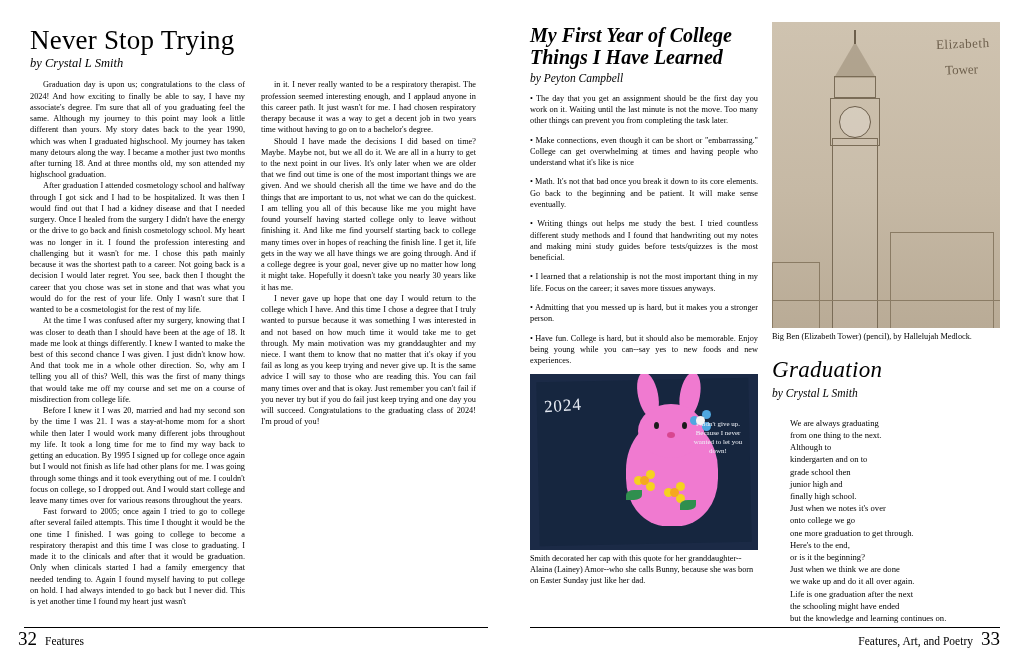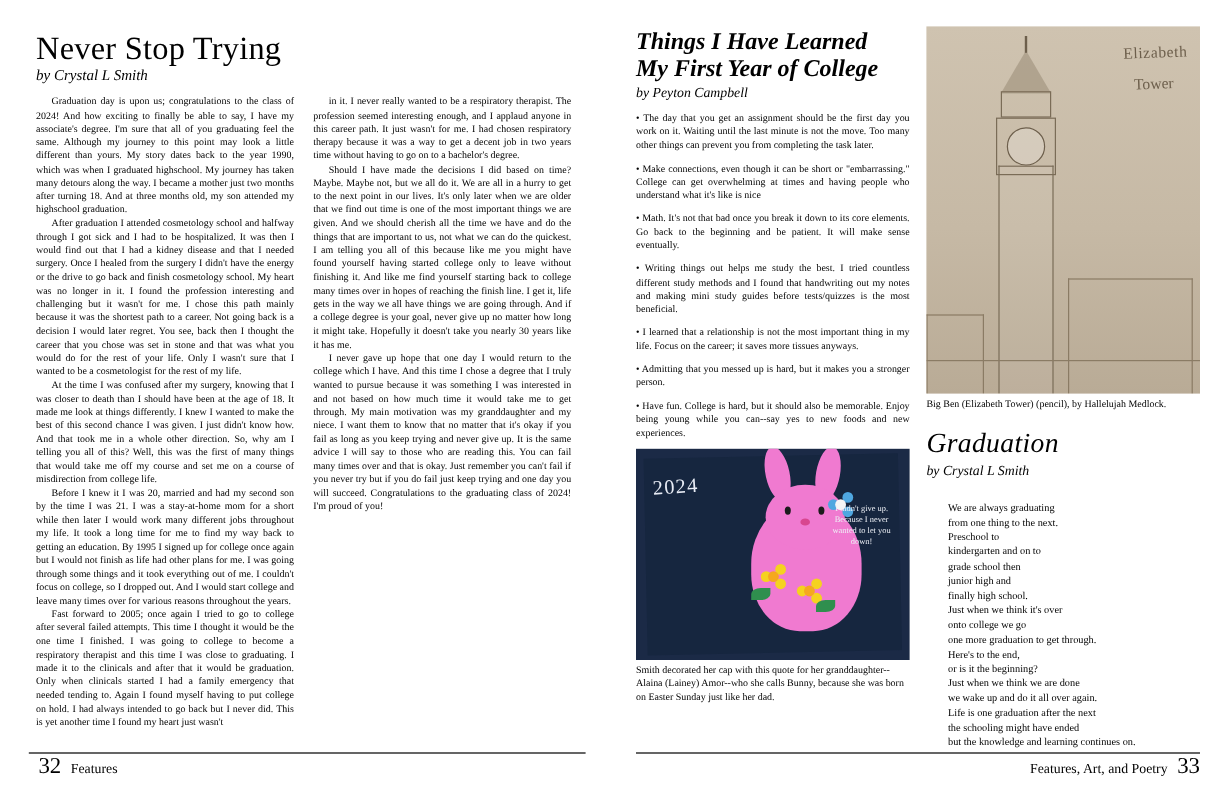--- a/index.html
+++ b/index.html
@@ -91,21 +91,21 @@
   .gp-neck { position:absolute; left:50%; top:104px; width:24px; height:18px; transform:translateX(-50%); background:#c79a7c; }
 
   .folio {
     position: absolute;
     bottom: 12px;
     font-size: 11.5px;
     display: flex;
     align-items: baseline;
     gap: 8px;
   }
-  .folio-left { left: 32px; }
+  .folio-left { left: 18px; }
   .folio-right { right: 24px; }
   .folio-num {
     font-size: 19px;
     font-family: "Liberation Serif", serif;
   }
   .rule-bottom {
     position: absolute;
     left: 24px; right: 24px;
     bottom: 34px;
     border-top: 1px solid #000;
@@ -254,22 +254,22 @@
       <span>Features</span>
     </div>
   </div>
 
   <div class="page page-right">
 
     <div class="rp-grid">
 
       <div class="rp-col-left">
         <div class="head2">
+          <div>My First Year of College</div>
           <div>Things I Have Learned</div>
-          <div>My First Year of College</div>
         </div>
         <div class="byline2">by Peyton Campbell</div>
 
         <div class="bullets">
           <p>• The day that you get an assignment should be the first day you work on it. Waiting until the last minute is not the move. Too many other things can prevent you from completing the task later.</p>
           <p>• Make connections, even though it can be short or "embarrassing." College can get overwhelming at times and having people who understand what it's like is nice</p>
           <p>• Math. It's not that bad once you break it down to its core elements. Go back to the beginning and be patient. It will make sense eventually.</p>
           <p>• Writing things out helps me study the best. I tried countless different study methods and I found that handwriting out my notes and making mini study guides before tests/quizzes is the most beneficial.</p>
           <p>• I learned that a relationship is not the most important thing in my life. Focus on the career; it saves more tissues anyways.</p>
           <p>• Admitting that you messed up is hard, but it makes you a stronger person.</p>
@@ -330,26 +330,26 @@
           <div class="bb-ground"></div>
         </div>
         <div class="capfig-r">Big Ben (Elizabeth Tower) (pencil), by Hallelujah Medlock.</div>
 
         <div class="script-head">Graduation</div>
         <div class="byline2">by Crystal L Smith</div>
 
         <div class="poem">
           <div>We are always graduating</div>
           <div>from one thing to the next.</div>
-          <div>Preschool to</div>
+          <div>Although to</div>
           <div>kindergarten and on to</div>
           <div>grade school then</div>
           <div>junior high and</div>
           <div>finally high school.</div>
-          <div>Just when we think it's over</div>
+          <div>Just when we notes it's over</div>
           <div>onto college we go</div>
           <div>one more graduation to get through.</div>
           <div>Here's to the end,</div>
           <div>or is it the beginning?</div>
           <div>Just when we think we are done</div>
           <div>we wake up and do it all over again.</div>
           <div>Life is one graduation after the next</div>
           <div>the schooling might have ended</div>
           <div>but the knowledge and learning continues on.</div>
         </div>

